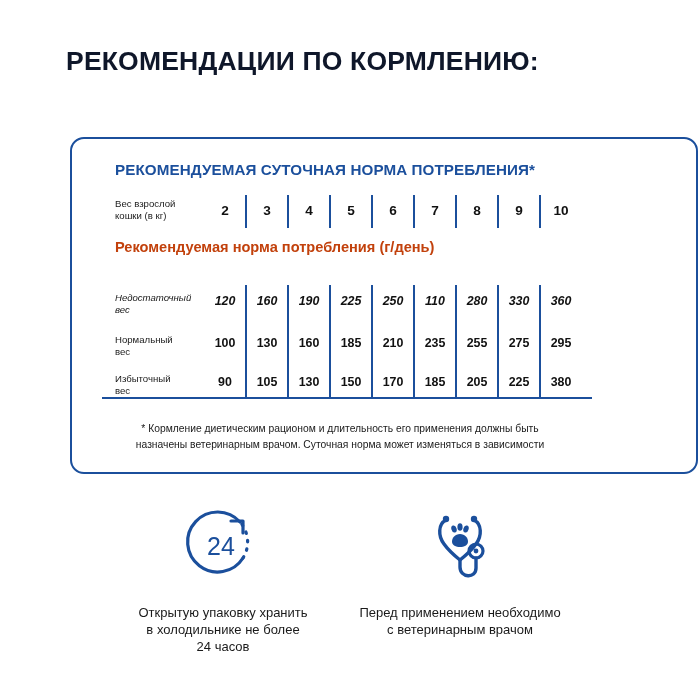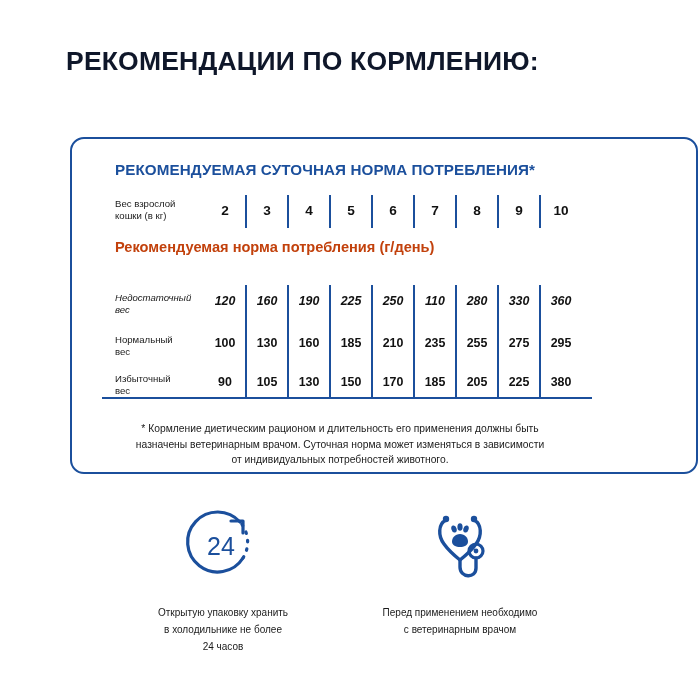--- a/index.html
+++ b/index.html
@@ -150,21 +150,21 @@
   .bblock-left  { left: 93px; }
   .bblock-right { left: 330px; }
 
   .bicon {
     height: 92px;
     display: flex;
     align-items: center;
     justify-content: center;
   }
   .bcaption {
-    font-size: 10px;
+    font-size: 13px;
     line-height: 17px;
     color: #1a1a1a;
     margin-top: 12px;
   }
   .bcaption .l { display: block; }
 </style>
 </head>
 <body>
 
 <div class="page-title">РЕКОМЕНДАЦИИ ПО КОРМЛЕНИЮ:</div>
@@ -263,21 +263,20 @@
   <div class="divider div-body" style="left:341px"></div>
   <div class="divider div-body" style="left:383px"></div>
   <div class="divider div-body" style="left:425px"></div>
   <div class="divider div-body" style="left:467px"></div>
 
   <div class="hrule"></div>
 
   <div class="footnote">
     <span>* Кормление диетическим рационом и длительность его применения должны быть</span><br>
     <span>назначены ветеринарным врачом. Суточная норма может изменяться в зависимости</span><br>
-    <span>от индивидуальных потребностей животного.</span>
   </div>
 </div>
 
 <div class="bottom">
 
   <div class="bblock bblock-left">
     <div class="bicon">
       <svg width="80" height="80" viewBox="0 0 80 80" aria-hidden="true">
 
         <path d="M 57 16 A 30 30 0 1 0 60 52" fill="none" stroke="#1b4f9c" stroke-width="3.2" stroke-linecap="round"></path>

